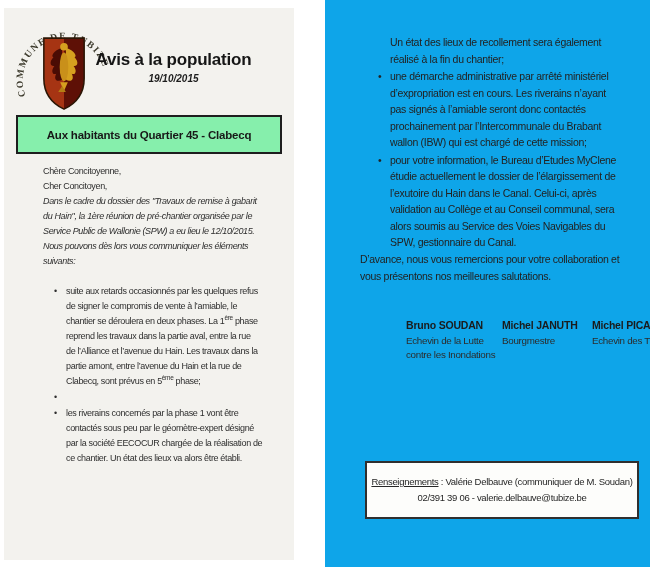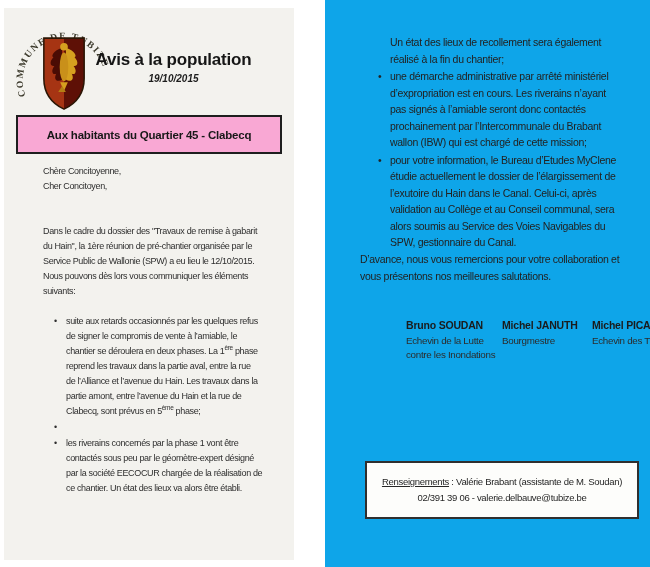--- a/index.html
+++ b/index.html
@@ -27,30 +27,30 @@
     font-family:"Liberation Serif","DejaVu Serif",serif;
     font-weight:bold;font-size:10px;letter-spacing:1.6px;fill:#3c3a2c;
   }
   
   .title-block{position:absolute;left:62px;top:42px;width:215px;text-align:center;}
   .title{font-size:17px;font-weight:bold;color:#161616;letter-spacing:-0.2px;}
   .date{font-size:10px;font-weight:bold;color:#1d1d1d;margin-top:3px;font-style:italic;}
   
   .banner{
     position:absolute;left:12px;top:107px;width:262px;height:35px;
-    border:2px solid #1e1e1e;background:#f9a8d4;
+    border:2px solid #1e1e1e;background:#86efac;
     display:flex;align-items:center;justify-content:center;text-align:right;
   }
   .banner span{font-size:11.5px;font-weight:bold;color:#181818;letter-spacing:-0.2px;}
   
   .lbody{position:absolute;left:39px;top:156px;width:240px;
     font-size:9px;line-height:15px;letter-spacing:-0.35px;color:#2e2e2e;}
   .salut{white-space:pre-line;}
   .para{white-space:pre-line;}
-  .intro{margin-top:30px;}
+  .intro{font-style:italic;}
   .bullets{margin-top:15px;}
   .bullet-row{display:flex;margin-top:1px;}
   .bullet-row .marker{width:12px;flex:0 0 12px;margin-left:11px;text-align:left;}
   .bullet-row .btext{white-space:pre-line;width:216px;}
   sup{font-size:6.5px;vertical-align:super;line-height:0;}
   
   .rbody{position:absolute;left:53px;top:34px;width:262px;
     font-size:10.5px;line-height:16.5px;letter-spacing:-0.3px;color:#222;}
   .rbody .cont{padding-left:12px;white-space:pre-line;}
   .rbody .bullet-row .marker{width:12px;flex:0 0 12px;margin-left:0;}
@@ -190,18 +190,18 @@
         <div class="sig-name">Michel JANUTH</div>
         <div class="sig-title">Bourgmestre</div>
       </div>
       <div class="sig sig-2">
         <div class="sig-name">Michel PICALAUSA</div>
         <div class="sig-title">Echevin des Travaux</div>
       </div>
     </div>
 
     <div class="contact-box">
-      <div class="contact-line"><span class="contact-label">Renseignements</span><span> : Valérie Brabant (assistante de M. Soudan)</span></div>
+      <div class="contact-line"><span class="contact-label">Renseignements</span><span> : Valérie Delbauve (communiquer de M. Soudan)</span></div>
       <div class="contact-line">02/391 39 06 - valerie.delbauve@tubize.be</div>
     </div>
   </div>
 
 </div>
 
 </body></html>

